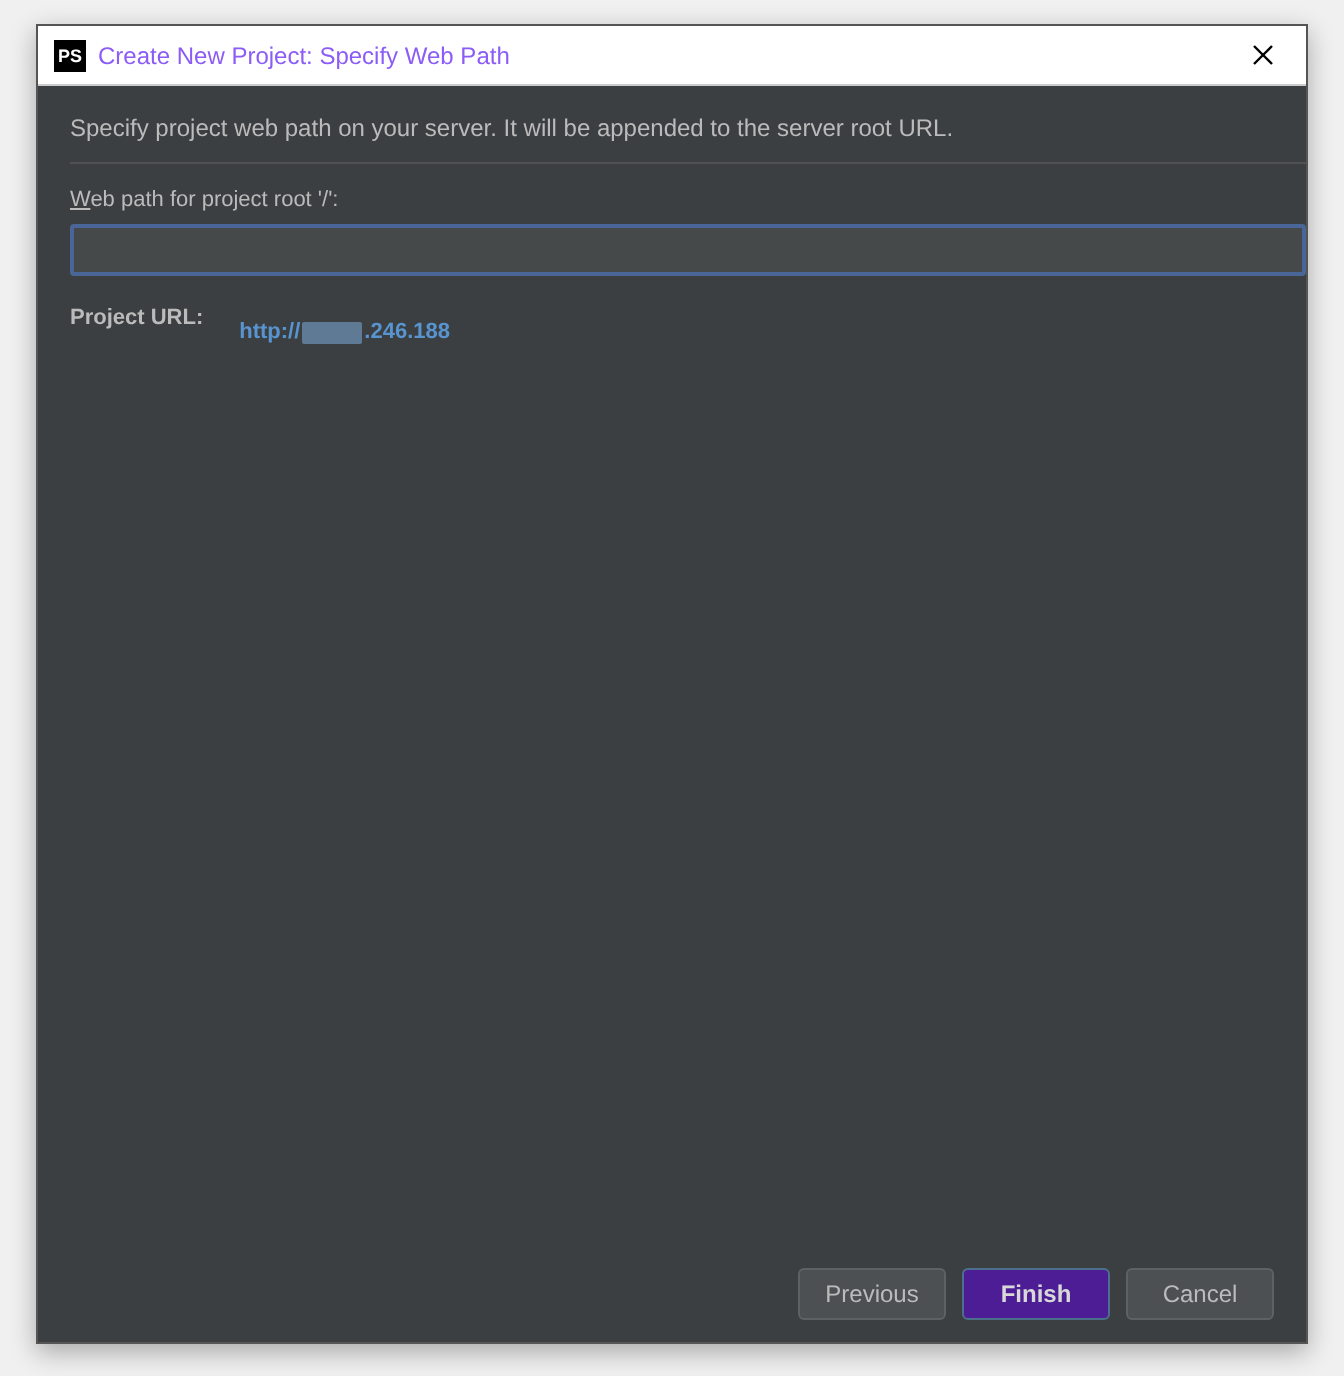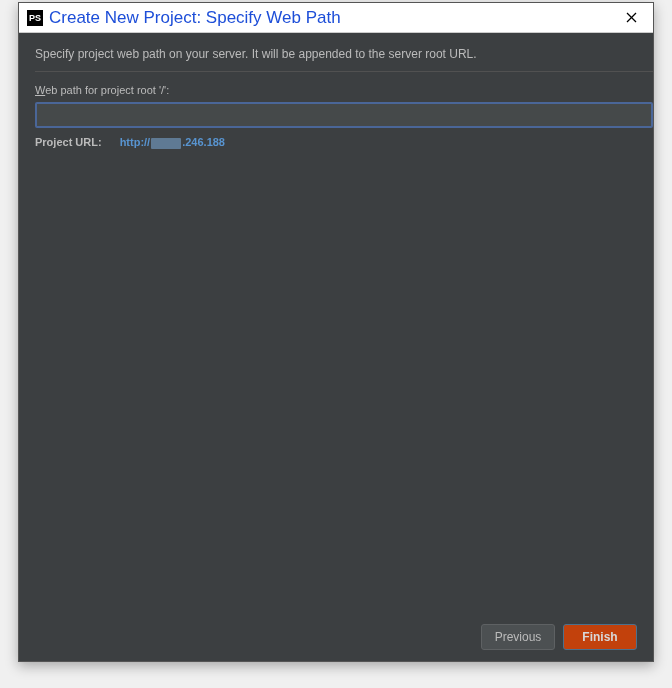--- a/index.html
+++ b/index.html
@@ -11,21 +11,21 @@
       font-family: "Segoe UI", Tahoma, sans-serif;
       font-size: 12px;
       background: #f0f0f0;
       width: 672px;
       height: 688px;
       position: relative;
     }
     .dialog {
       position: absolute;
       left: 18px;
-      top: 2px;
+      top: 12px;
       width: 636px;
       height: 660px;
       background: #3c3f41;
       border: 1px solid #555;
       box-shadow: 0 4px 12px rgba(0,0,0,0.3);
       display: flex;
       flex-direction: column;
     }
     .titlebar {
       height: 30px;
@@ -43,22 +43,22 @@
       font-size: 9px;
       font-weight: bold;
       display: flex;
       align-items: center;
       justify-content: center;
       margin-right: 6px;
       font-family: Arial, sans-serif;
     }
     .title-text {
       flex: 1;
-      color: #1d4ed8;
-      font-size: 17px;
+      color: #8b5cf6;
+      font-size: 12px;
     }
     .close-btn {
       width: 28px;
       height: 28px;
       display: flex;
       align-items: center;
       justify-content: center;
       cursor: pointer;
     }
     .close-btn svg {
@@ -103,20 +103,21 @@
       font-size: 11px;
       color: #bbbbbb;
       display: flex;
       align-items: center;
       gap: 18px;
       font-weight: bold;
     }
     .url-value {
       color: #5894d0;
       cursor: pointer;
+      margin-top: 14px;
     }
     .url-value .obscured {
       display: inline-block;
       width: 30px;
       height: 11px;
       background: #5f7a94;
       vertical-align: middle;
       margin: 0 1px;
       border-radius: 1px;
     }
@@ -134,21 +135,21 @@
       background: #4c5052;
       border: 1px solid #5e6163;
       border-radius: 3px;
       color: #bbbbbb;
       font-size: 12px;
       cursor: pointer;
       padding: 0 9px;
       font-family: inherit;
     }
     .btn.primary {
-      background: #c2410c;
+      background: #4c1d95;
       border: 1px solid #4c708c;
       color: #d8d8d8;
       font-weight: bold;
     }
     .spacer {
       flex: 1;
     }
   </style>
 </head>
 <body>
@@ -178,14 +179,15 @@
       <span>Project URL:</span>
       <span class="url-value"><span>http://</span><span class="obscured"></span><span>.246.188</span></span>
     </div>
 
     <div class="spacer"></div>
   </div>
 
   <div class="button-bar">
     <button class="btn">Previous</button>
     <button class="btn primary">Finish</button>
+    <button class="btn">Cancel</button>
   </div>
 </div>
 
 </body></html>

